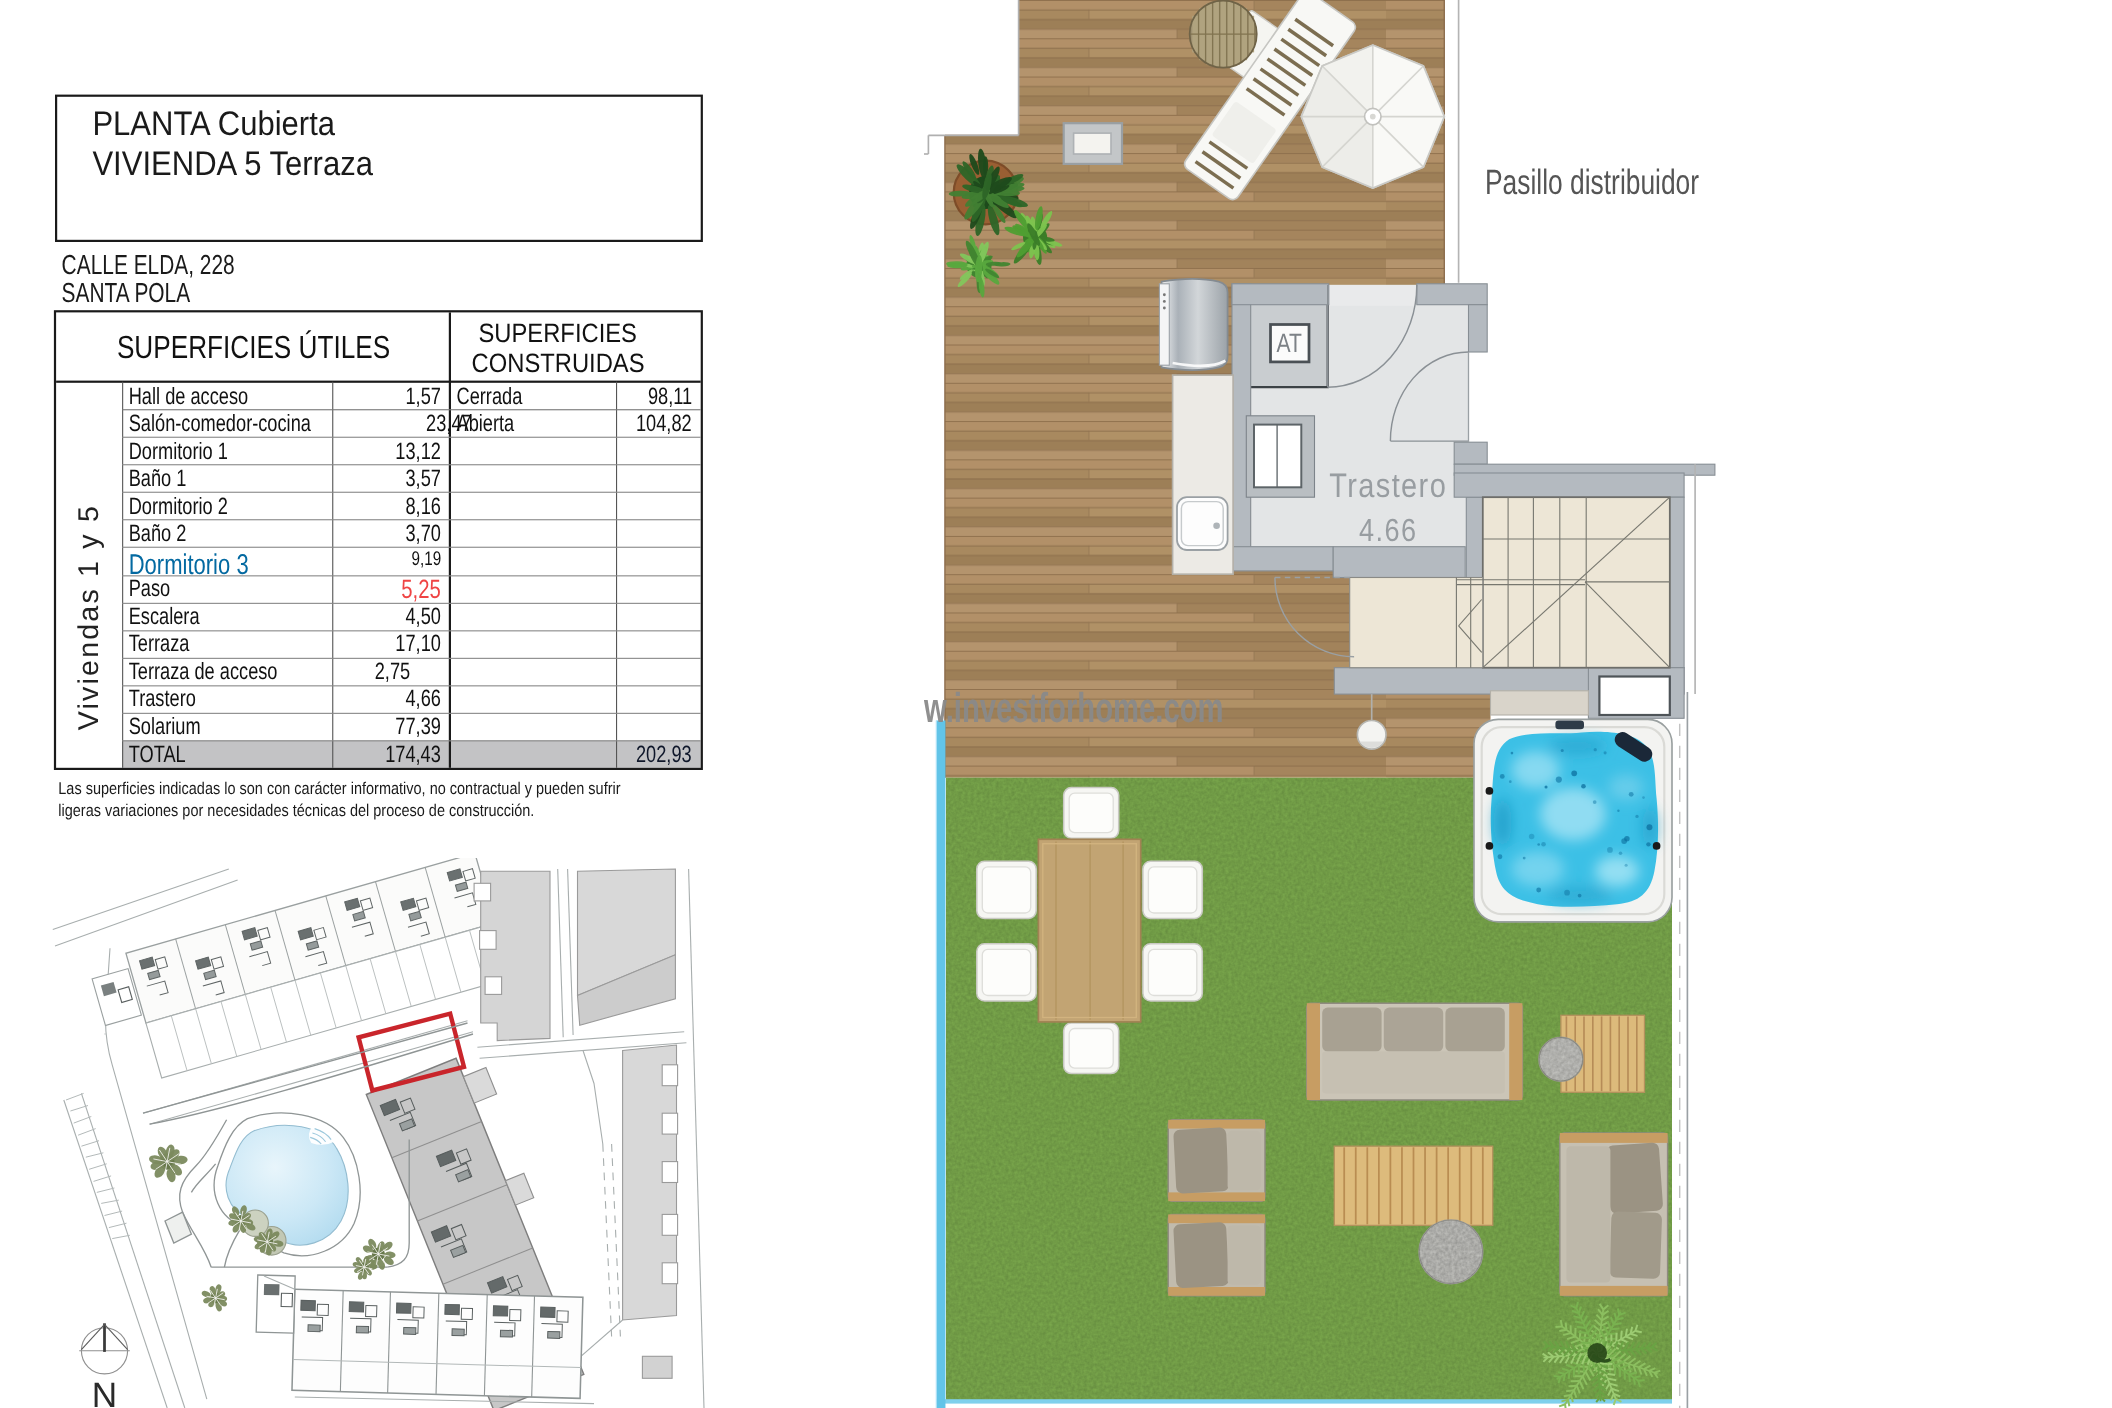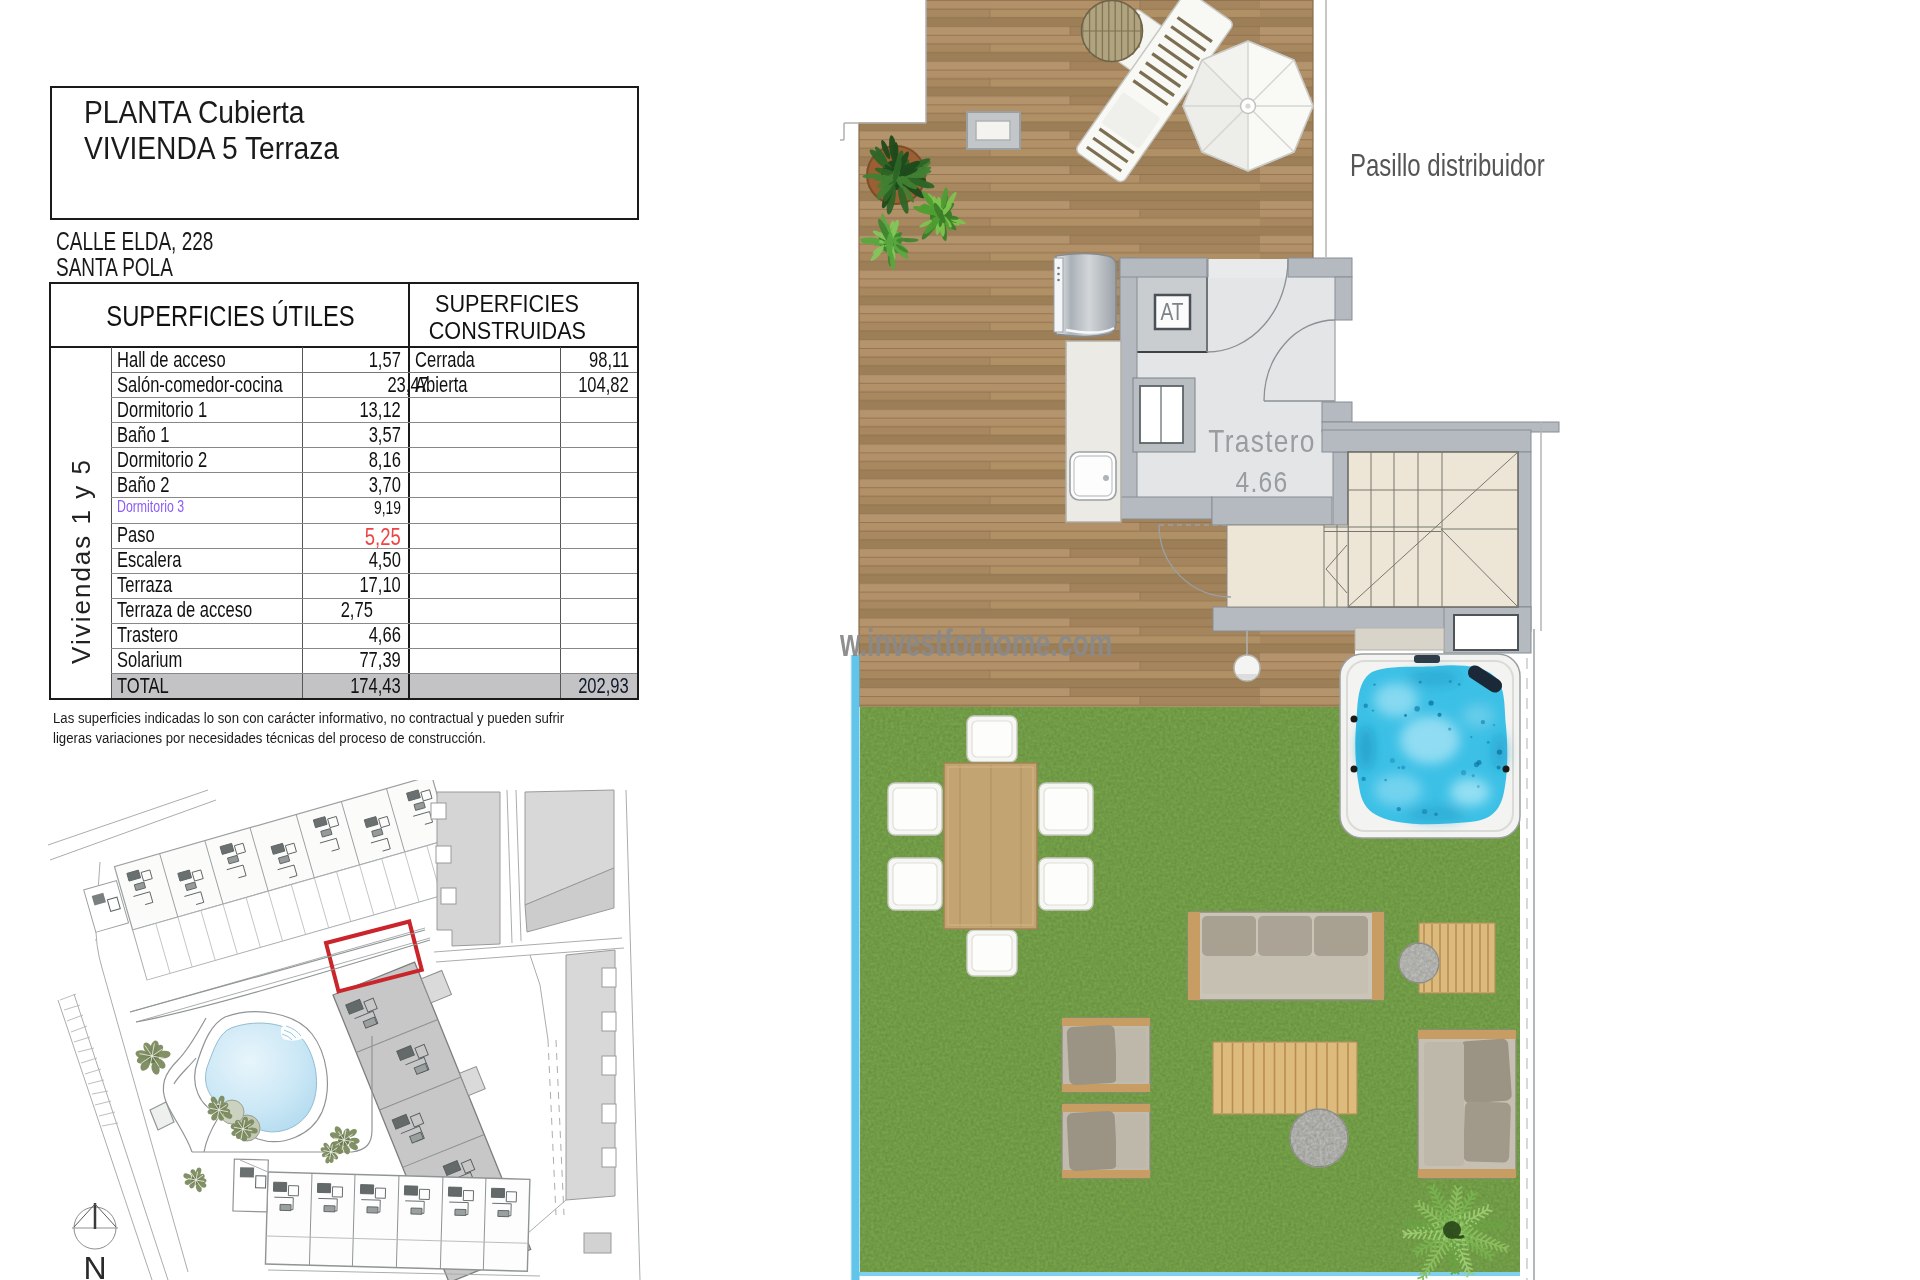--- a/index.html
+++ b/index.html
@@ -60,21 +60,21 @@
 <div class="abs" style="left:415px;top:372.6px;font-size:21.5px;color:#111;"><span class="nx" style="transform:scaleX(0.77);">Abierta</span></div>
 <div class="abs" style="left:560px;top:372.6px;width:69px;text-align:right;font-size:21.5px;color:#111;"><span class="nx" style="transform:scaleX(0.77);transform-origin:right center;">104,82</span></div>
 <div class="abs" style="left:117px;top:397.7px;font-size:21.5px;color:#111;"><span class="nx" style="transform:scaleX(0.77);">Dormitorio 1</span></div>
 <div class="abs" style="left:302px;top:397.7px;width:99px;text-align:right;font-size:21.5px;color:#111;"><span class="nx" style="transform:scaleX(0.77);transform-origin:right center;">13,12</span></div>
 <div class="abs" style="left:117px;top:422.8px;font-size:21.5px;color:#111;"><span class="nx" style="transform:scaleX(0.77);">Baño 1</span></div>
 <div class="abs" style="left:302px;top:422.8px;width:99px;text-align:right;font-size:21.5px;color:#111;"><span class="nx" style="transform:scaleX(0.77);transform-origin:right center;">3,57</span></div>
 <div class="abs" style="left:117px;top:447.8px;font-size:21.5px;color:#111;"><span class="nx" style="transform:scaleX(0.77);">Dormitorio 2</span></div>
 <div class="abs" style="left:302px;top:447.8px;width:99px;text-align:right;font-size:21.5px;color:#111;"><span class="nx" style="transform:scaleX(0.77);transform-origin:right center;">8,16</span></div>
 <div class="abs" style="left:117px;top:472.9px;font-size:21.5px;color:#111;"><span class="nx" style="transform:scaleX(0.77);">Baño 2</span></div>
 <div class="abs" style="left:302px;top:472.9px;width:99px;text-align:right;font-size:21.5px;color:#111;"><span class="nx" style="transform:scaleX(0.77);transform-origin:right center;">3,70</span></div>
-<div class="abs" style="left:117px;top:498.0px;font-size:16px;color:#8b5cf6;"><span class="nx" style="transform:scaleX(0.77);">Dormitorio 3</span></div>
+<div class="abs" style="left:117px;top:498.0px;font-size:26px;color:#0369a1;"><span class="nx" style="transform:scaleX(0.77);">Dormitorio 3</span></div>
 <div class="abs" style="left:302px;top:498.0px;width:99px;text-align:right;font-size:18px;color:#111;"><span class="nx" style="transform:scaleX(0.77);transform-origin:right center;">9,19</span></div>
 <div class="abs" style="left:117px;top:523.0px;font-size:21.5px;color:#111;"><span class="nx" style="transform:scaleX(0.77);">Paso</span></div>
 <div class="abs" style="left:302px;top:523.0px;width:99px;text-align:right;font-size:24px;color:#ef4444;"><span class="nx" style="transform:scaleX(0.77);transform-origin:right center;">5,25</span></div>
 <div class="abs" style="left:117px;top:548.1px;font-size:21.5px;color:#111;"><span class="nx" style="transform:scaleX(0.77);">Escalera</span></div>
 <div class="abs" style="left:302px;top:548.1px;width:99px;text-align:right;font-size:21.5px;color:#111;"><span class="nx" style="transform:scaleX(0.77);transform-origin:right center;">4,50</span></div>
 <div class="abs" style="left:117px;top:573.2px;font-size:21.5px;color:#111;"><span class="nx" style="transform:scaleX(0.77);">Terraza</span></div>
 <div class="abs" style="left:302px;top:573.2px;width:99px;text-align:right;font-size:21.5px;color:#111;"><span class="nx" style="transform:scaleX(0.77);transform-origin:right center;">17,10</span></div>
 <div class="abs" style="left:117px;top:598.3px;font-size:21.5px;color:#111;"><span class="nx" style="transform:scaleX(0.77);">Terraza de acceso</span></div>
 <div class="abs" style="left:302px;top:598.3px;width:99px;text-align:center;font-size:21.5px;color:#111;"><span class="nx" style="transform:scaleX(0.77);transform-origin:right center;">2,75</span></div>
 <div class="abs" style="left:117px;top:623.3px;font-size:21.5px;color:#111;"><span class="nx" style="transform:scaleX(0.77);">Trastero</span></div>

